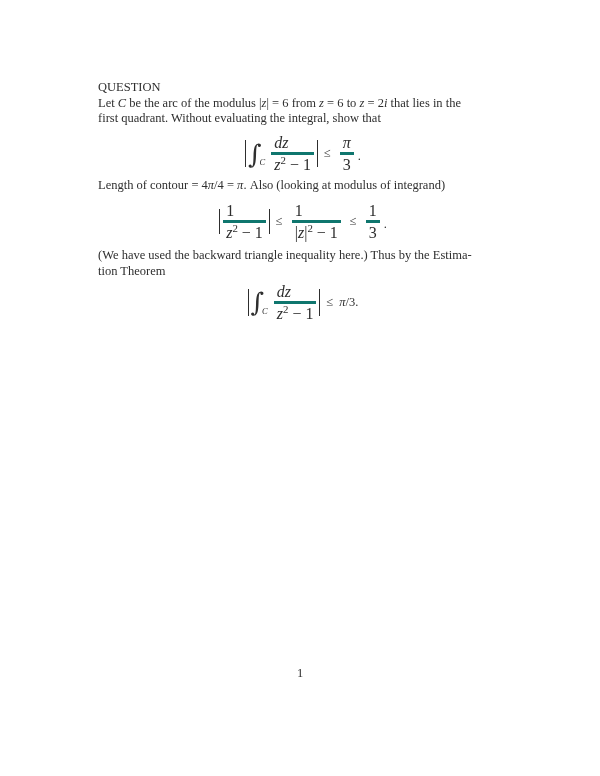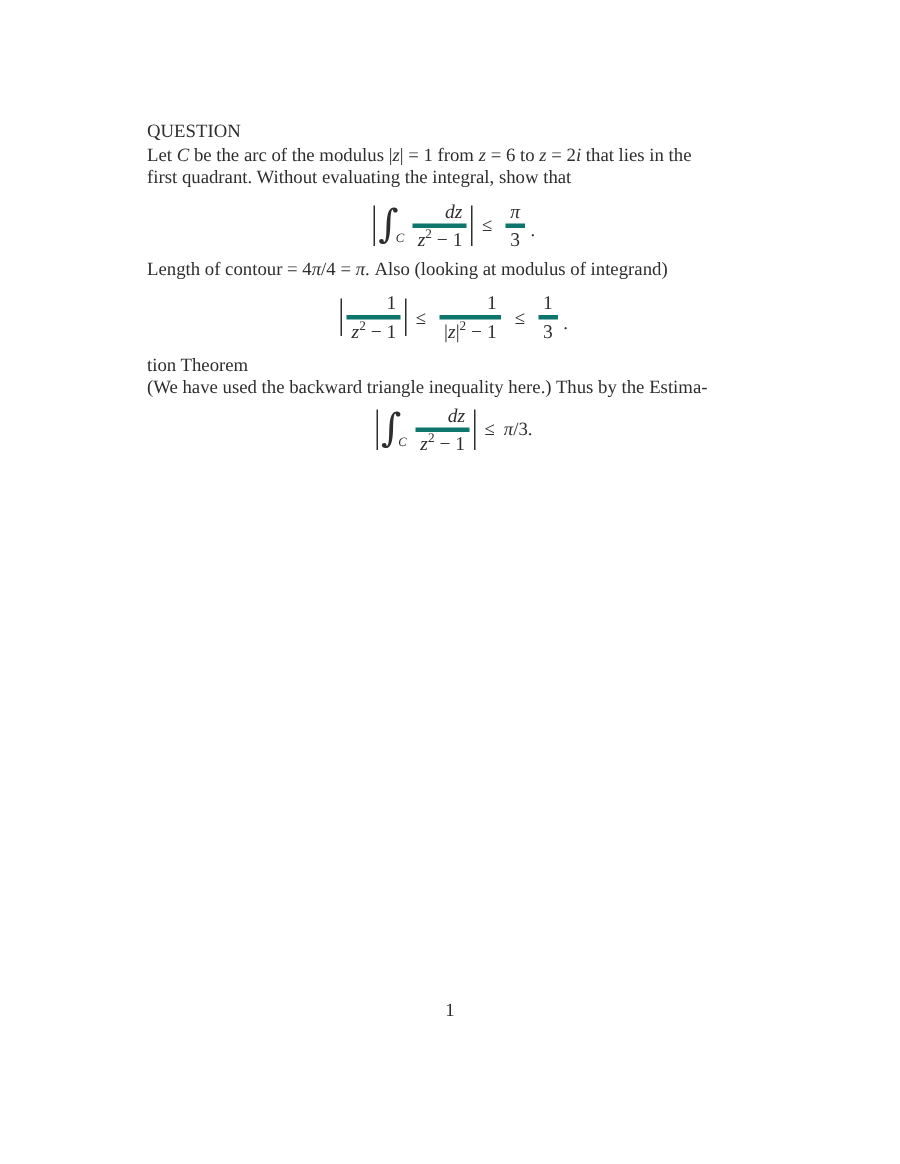--- a/index.html
+++ b/index.html
@@ -56,23 +56,23 @@
   }
   .int-sub {
     font-size: 8.5px;
     position: relative;
     top: 9px;
     left: -2px;
   }
   .frac {
     display: inline-flex;
     flex-direction: column;
-    align-items: flex-end;
+    align-items: flex-start;
     margin: 0 3px;
-    font-size: 13px;
+    font-size: 16px;
     line-height: 1.08;
   }
   .frac .num { padding: 0 3px 1px 3px; }
   .frac .den { padding: 1px 3px 0 3px; border-top: 3px solid #0f766e; }
   .rel { margin: 0 6px; }
   .pt  { margin-left: 1px; align-self: center; position: relative; top: 3px; }
   .rhs-inline { white-space: nowrap; }
 
   .pageno {
     position: absolute;
@@ -83,21 +83,21 @@
     font-size: 12.5px;
   }
 </style>
 </head>
 <body>
 
 <div class="page">
   <div class="content">
 
     <div class="heading">QUESTION</div>
-    <div class="line"><span>Let </span><span class="it">C</span><span> be the arc of the modulus </span><span>|</span><span class="it">z</span><span>| = 1 from </span><span class="it">z</span><span> = 6 to </span><span class="it">z</span><span> = 2</span><span class="it">i</span><span> that lies in the</span></div>
+    <div class="line"><span>Let </span><span class="it">C</span><span> be the arc of the modulus </span><span>|</span><span class="it">z</span><span>| = 6 from </span><span class="it">z</span><span> = 6 to </span><span class="it">z</span><span> = 2</span><span class="it">i</span><span> that lies in the</span></div>
     <div class="line"><span>first quadrant. Without evaluating the integral, show that</span></div>
 
     <div class="math m1">
       <span class="vbar tall"></span>
       <span class="int-wrap">
         <span class="int">∫</span>
         <span class="int-sub it">C</span>
       </span>
       <span class="frac">
         <span class="num"><span class="it">dz</span></span>
@@ -127,22 +127,22 @@
         <span class="den"><span>|</span><span class="it">z</span><span>|</span><sup>2</sup><span> − 1</span></span>
       </span>
       <span class="rel">≤</span>
       <span class="frac">
         <span class="num"><span>1</span></span>
         <span class="den"><span>3</span></span>
       </span>
       <span class="pt">.</span>
     </div>
 
+    <div class="line"><span>(We have used the backward triangle inequality here.) Thus by the Estima-</span></div>
     <div class="line"><span>tion Theorem</span></div>
-    <div class="line"><span>(We have used the backward triangle inequality here.) Thus by the Estima-</span></div>
 
     <div class="math m3">
       <span class="vbar tall"></span>
       <span class="int-wrap">
         <span class="int">∫</span>
         <span class="int-sub it">C</span>
       </span>
       <span class="frac">
         <span class="num"><span class="it">dz</span></span>
         <span class="den"><span class="it">z</span><sup>2</sup><span> − 1</span></span>

